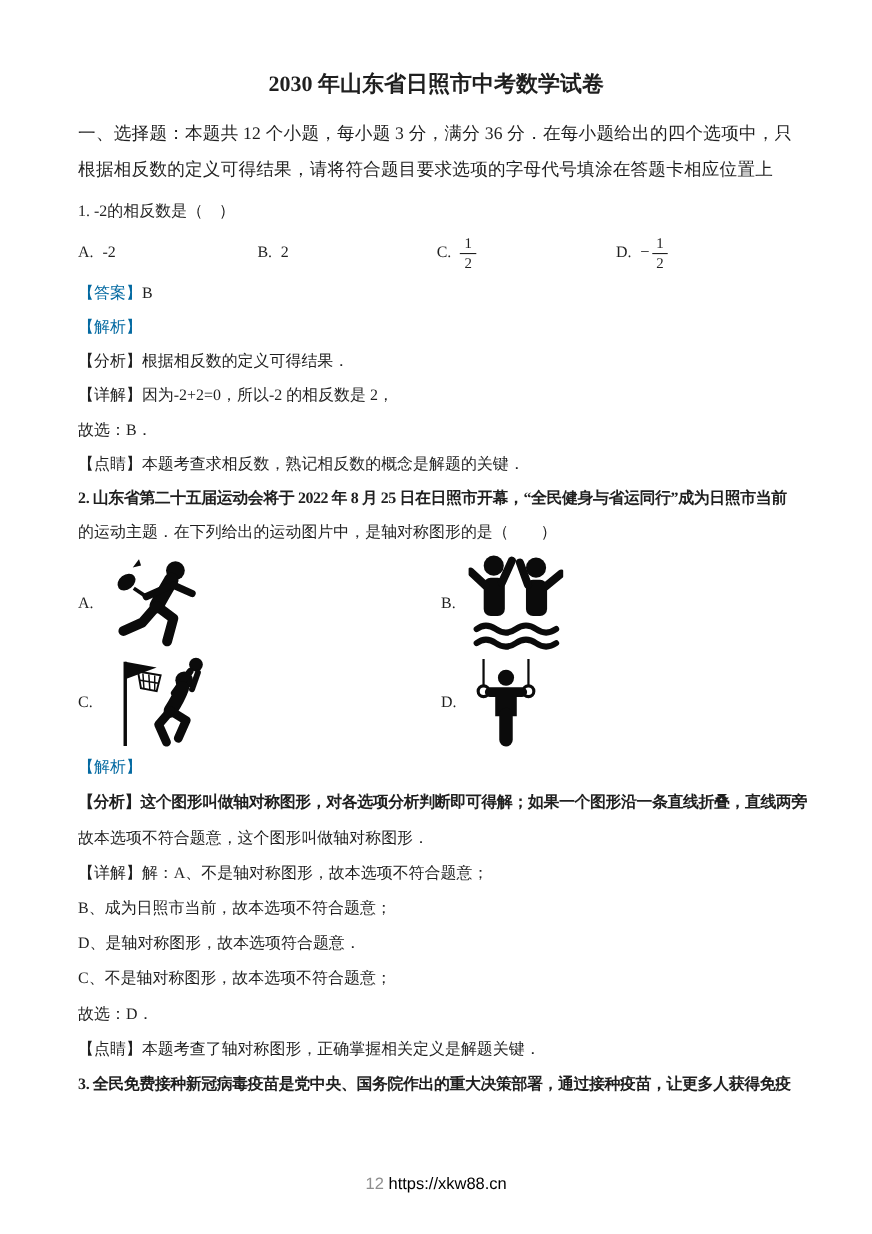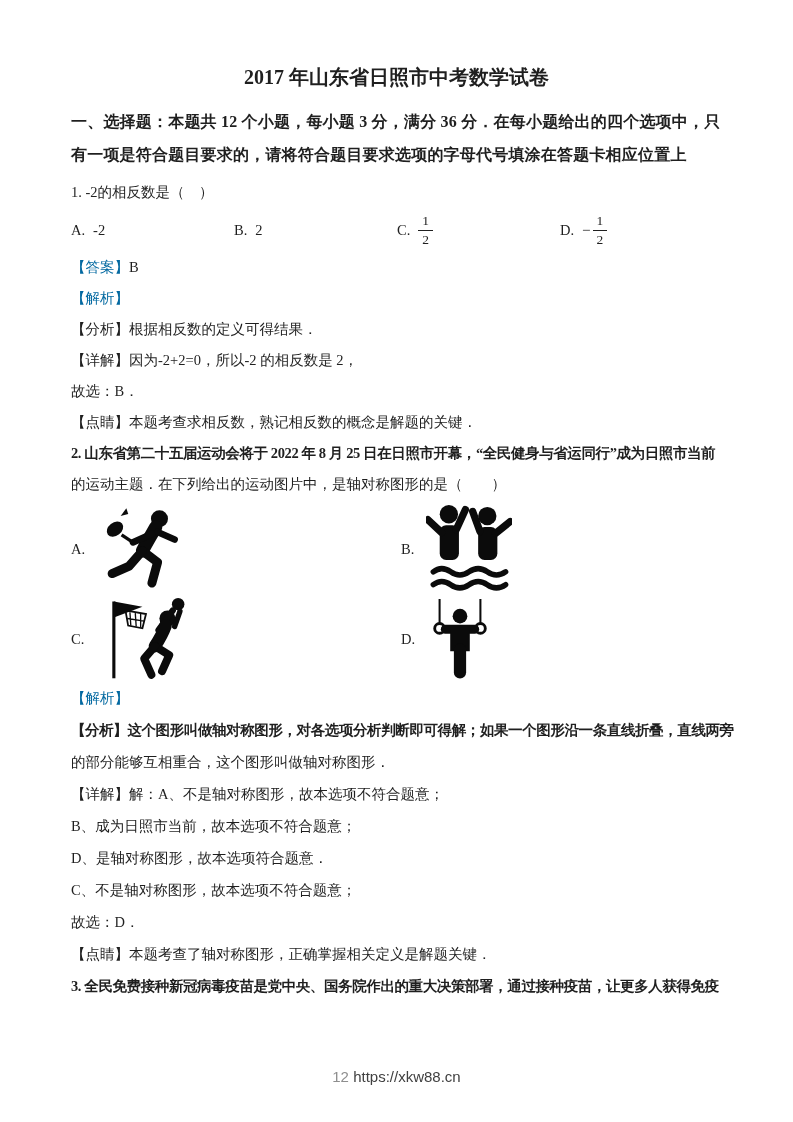--- a/index.html
+++ b/index.html
@@ -7,21 +7,21 @@
     position:relative; width:793px; height:1122px; background:#ffffff;
     font-family:"Liberation Serif","DejaVu Serif",serif;
     color:#1f1f1f; overflow:hidden;
   }
   .content { position:absolute; left:71px; top:62px; width:651px; }
   .doc-title {
     text-align:center; font-size:20px; font-weight:bold;
     line-height:30px; white-space:nowrap;
   }
   .sec-header {
-    font-weight:bold; font-size:16px; line-height:33px;
+    font-weight:normal; font-size:16px; line-height:33px;
     margin-top:13px; white-space:nowrap; letter-spacing:0.2px;
   }
   .line { font-size:14.5px; line-height:31px; white-space:nowrap; }
   .line32 { line-height:32px; }
   .tight { letter-spacing:-0.4px;font-weight:bold; }
   .mt8 { margin-top:8px; }
   .tag { color:#0369a1; }
   
   .q1-opts { display:flex; align-items:center; height:44px; font-size:14.5px; }
   .q1-opts .opt { width:163px; display:flex; align-items:center; }
@@ -36,32 +36,32 @@
   .row2 { height:86px; }
   .img-opt { display:flex; align-items:center; }
   .img-opt.first { width:330px; }
   .img-opt .opt-label { font-size:14.5px; margin-right:12px; }
   .icon svg { display:block; }
   .footer {
     position:absolute; top:1068px; left:0; width:793px; text-align:center;
     font-family:"Liberation Sans","DejaVu Sans",sans-serif;
     font-size:15px; color:#8e8e8e;
   }
-  .footer a { color:#404040; text-decoration:none; }
+  .footer a { color:#000000; text-decoration:none; }
 </style>
 </head>
 <body>
 
 <div class="page">
   <div class="content">
 
-    <div class="doc-title">2017 年山东省日照市中考数学试卷</div>
+    <div class="doc-title">2030 年山东省日照市中考数学试卷</div>
 
     <div class="sec-header">一、选择题：本题共 12 个小题，每小题 3 分，满分 36 分．在每小题给出的四个选项中，只</div>
-    <div class="sec-header" style="margin-top:0;">有一项是符合题目要求的，请将符合题目要求选项的字母代号填涂在答题卡相应位置上</div>
+    <div class="sec-header" style="margin-top:0;">根据相反数的定义可得结果，请将符合题目要求选项的字母代号填涂在答题卡相应位置上</div>
 
     <div class="line" style="margin-top:6px;font-family:Liberation Serif, serif;">1. -2的相反数是（　）</div>
 
     <div class="q1-opts">
       <div class="opt">
         <span class="opt-label">A.</span>
         <span>-2</span>
       </div>
       <div class="opt">
         <span class="opt-label">B.</span>
@@ -174,21 +174,21 @@
             </g>
           </svg>
         </span>
       </div>
     </div>
 
     <div class="line line32">
       <span class="tag">【解析】</span>
     </div>
     <div class="line line32 tight">【分析】这个图形叫做轴对称图形，对各选项分析判断即可得解；如果一个图形沿一条直线折叠，直线两旁</div>
-    <div class="line line32">的部分能够互相重合，这个图形叫做轴对称图形．</div>
+    <div class="line line32">故本选项不符合题意，这个图形叫做轴对称图形．</div>
     <div class="line line32">【详解】解：A、不是轴对称图形，故本选项不符合题意；</div>
     <div class="line line32">B、成为日照市当前，故本选项不符合题意；</div>
     <div class="line line32">D、是轴对称图形，故本选项符合题意．</div>
     <div class="line line32">C、不是轴对称图形，故本选项不符合题意；</div>
     <div class="line line32">故选：D．</div>
     <div class="line line32">【点睛】本题考查了轴对称图形，正确掌握相关定义是解题关键．</div>
 
     <div class="line line32 tight">3. 全民免费接种新冠病毒疫苗是党中央、国务院作出的重大决策部署，通过接种疫苗，让更多人获得免疫</div>
 
   </div>

